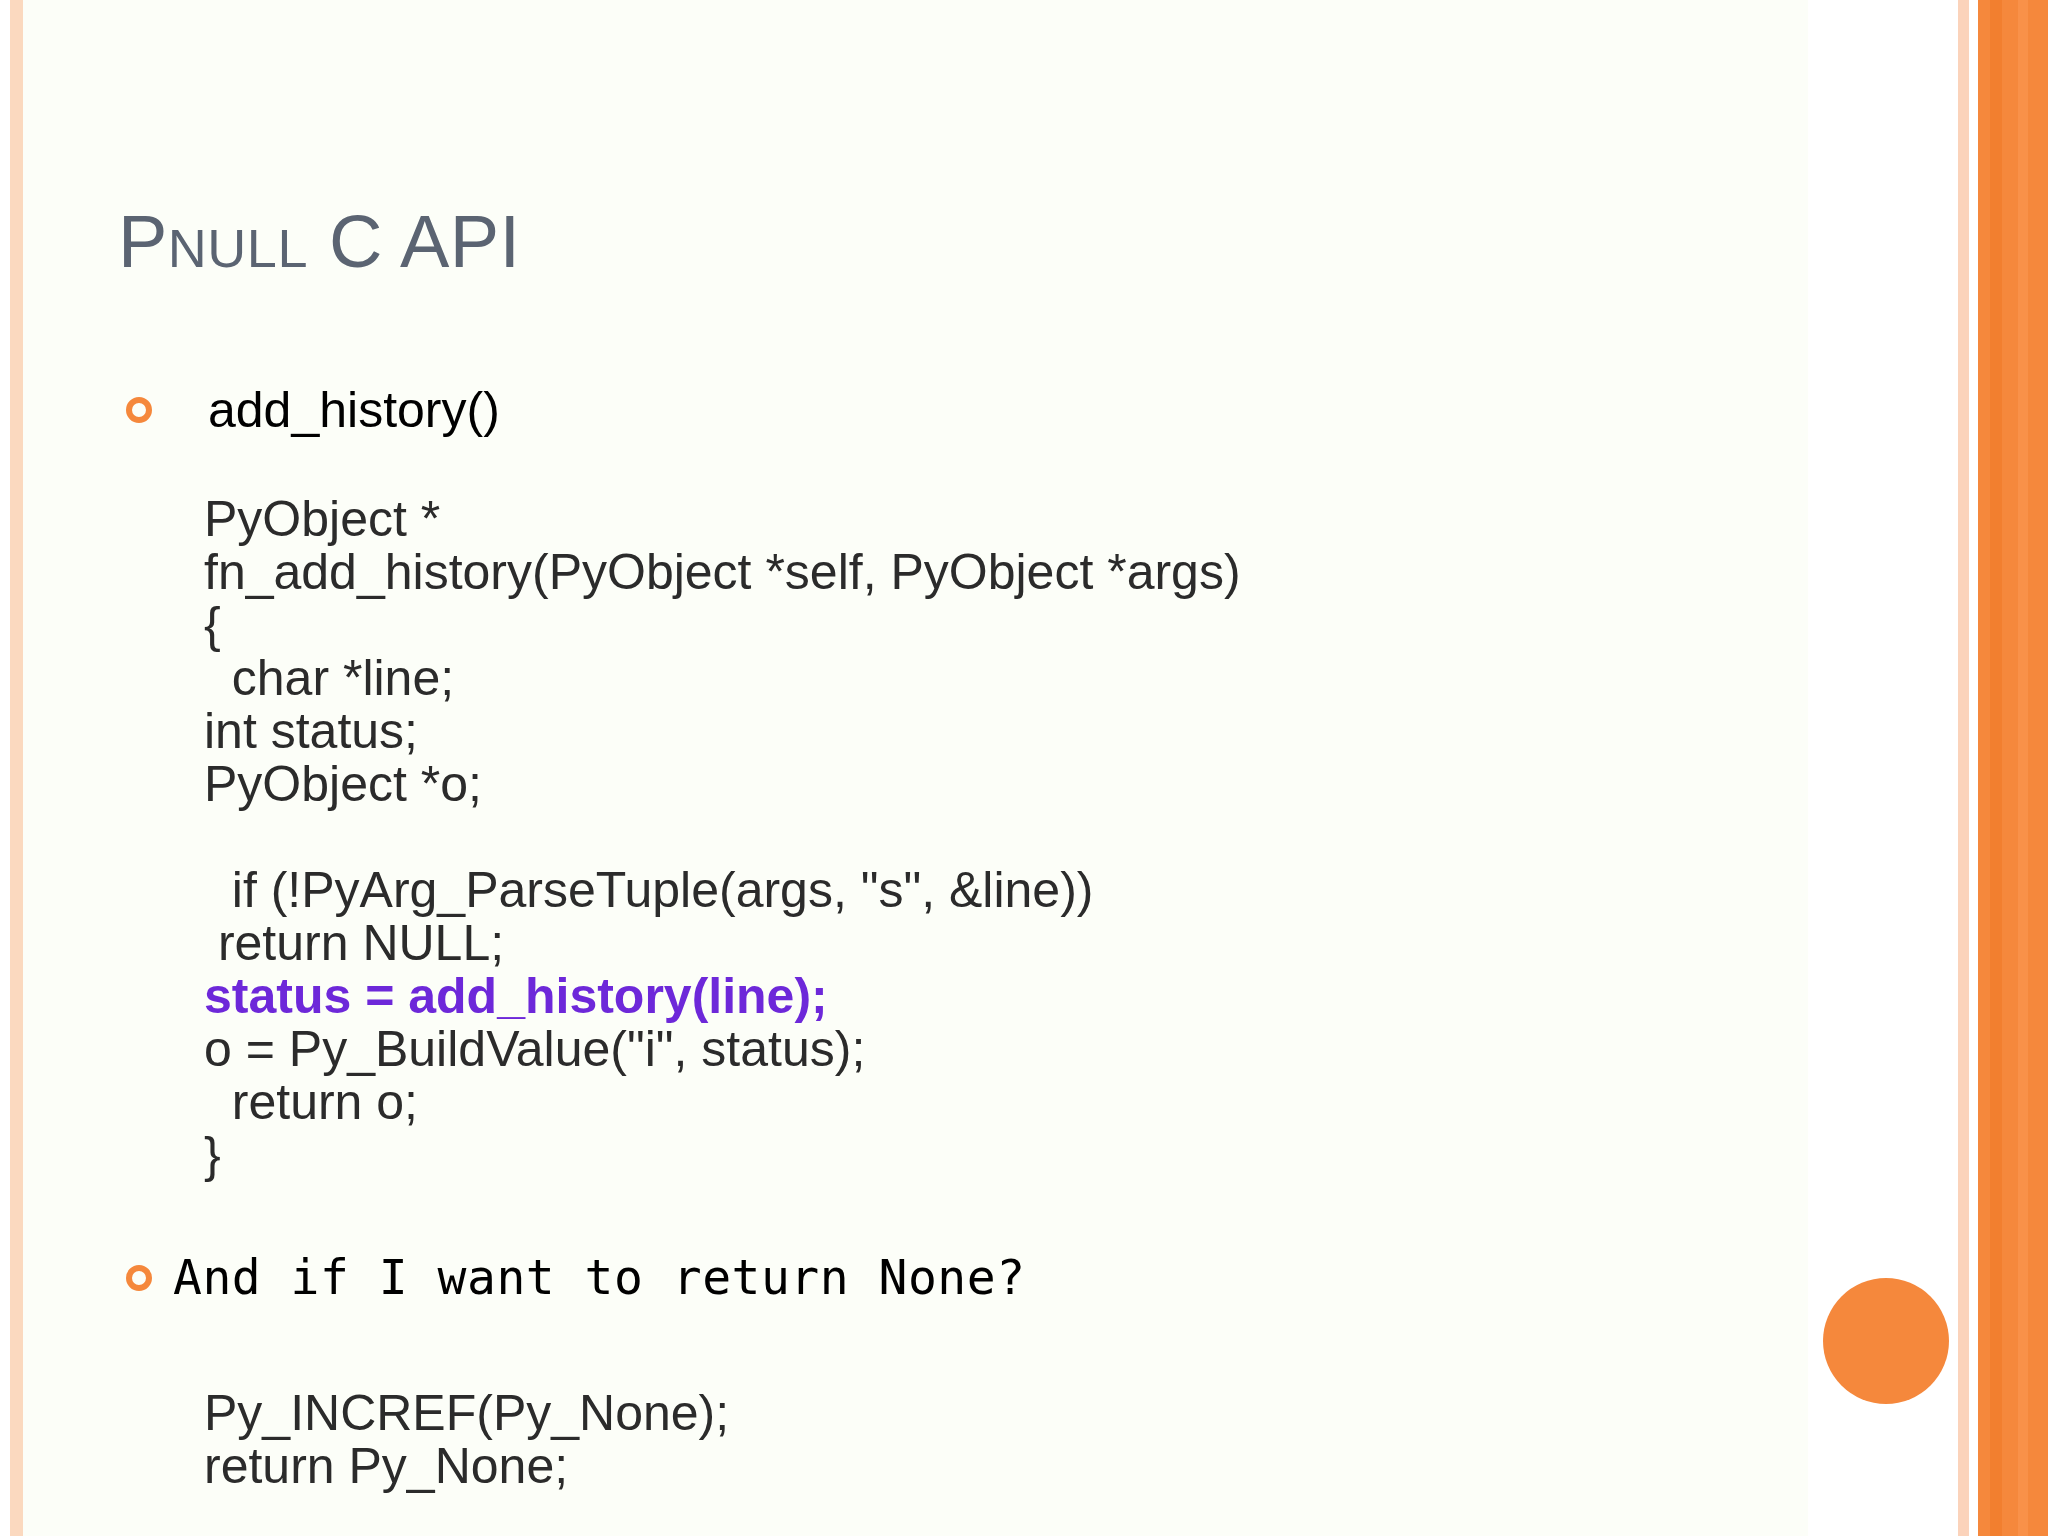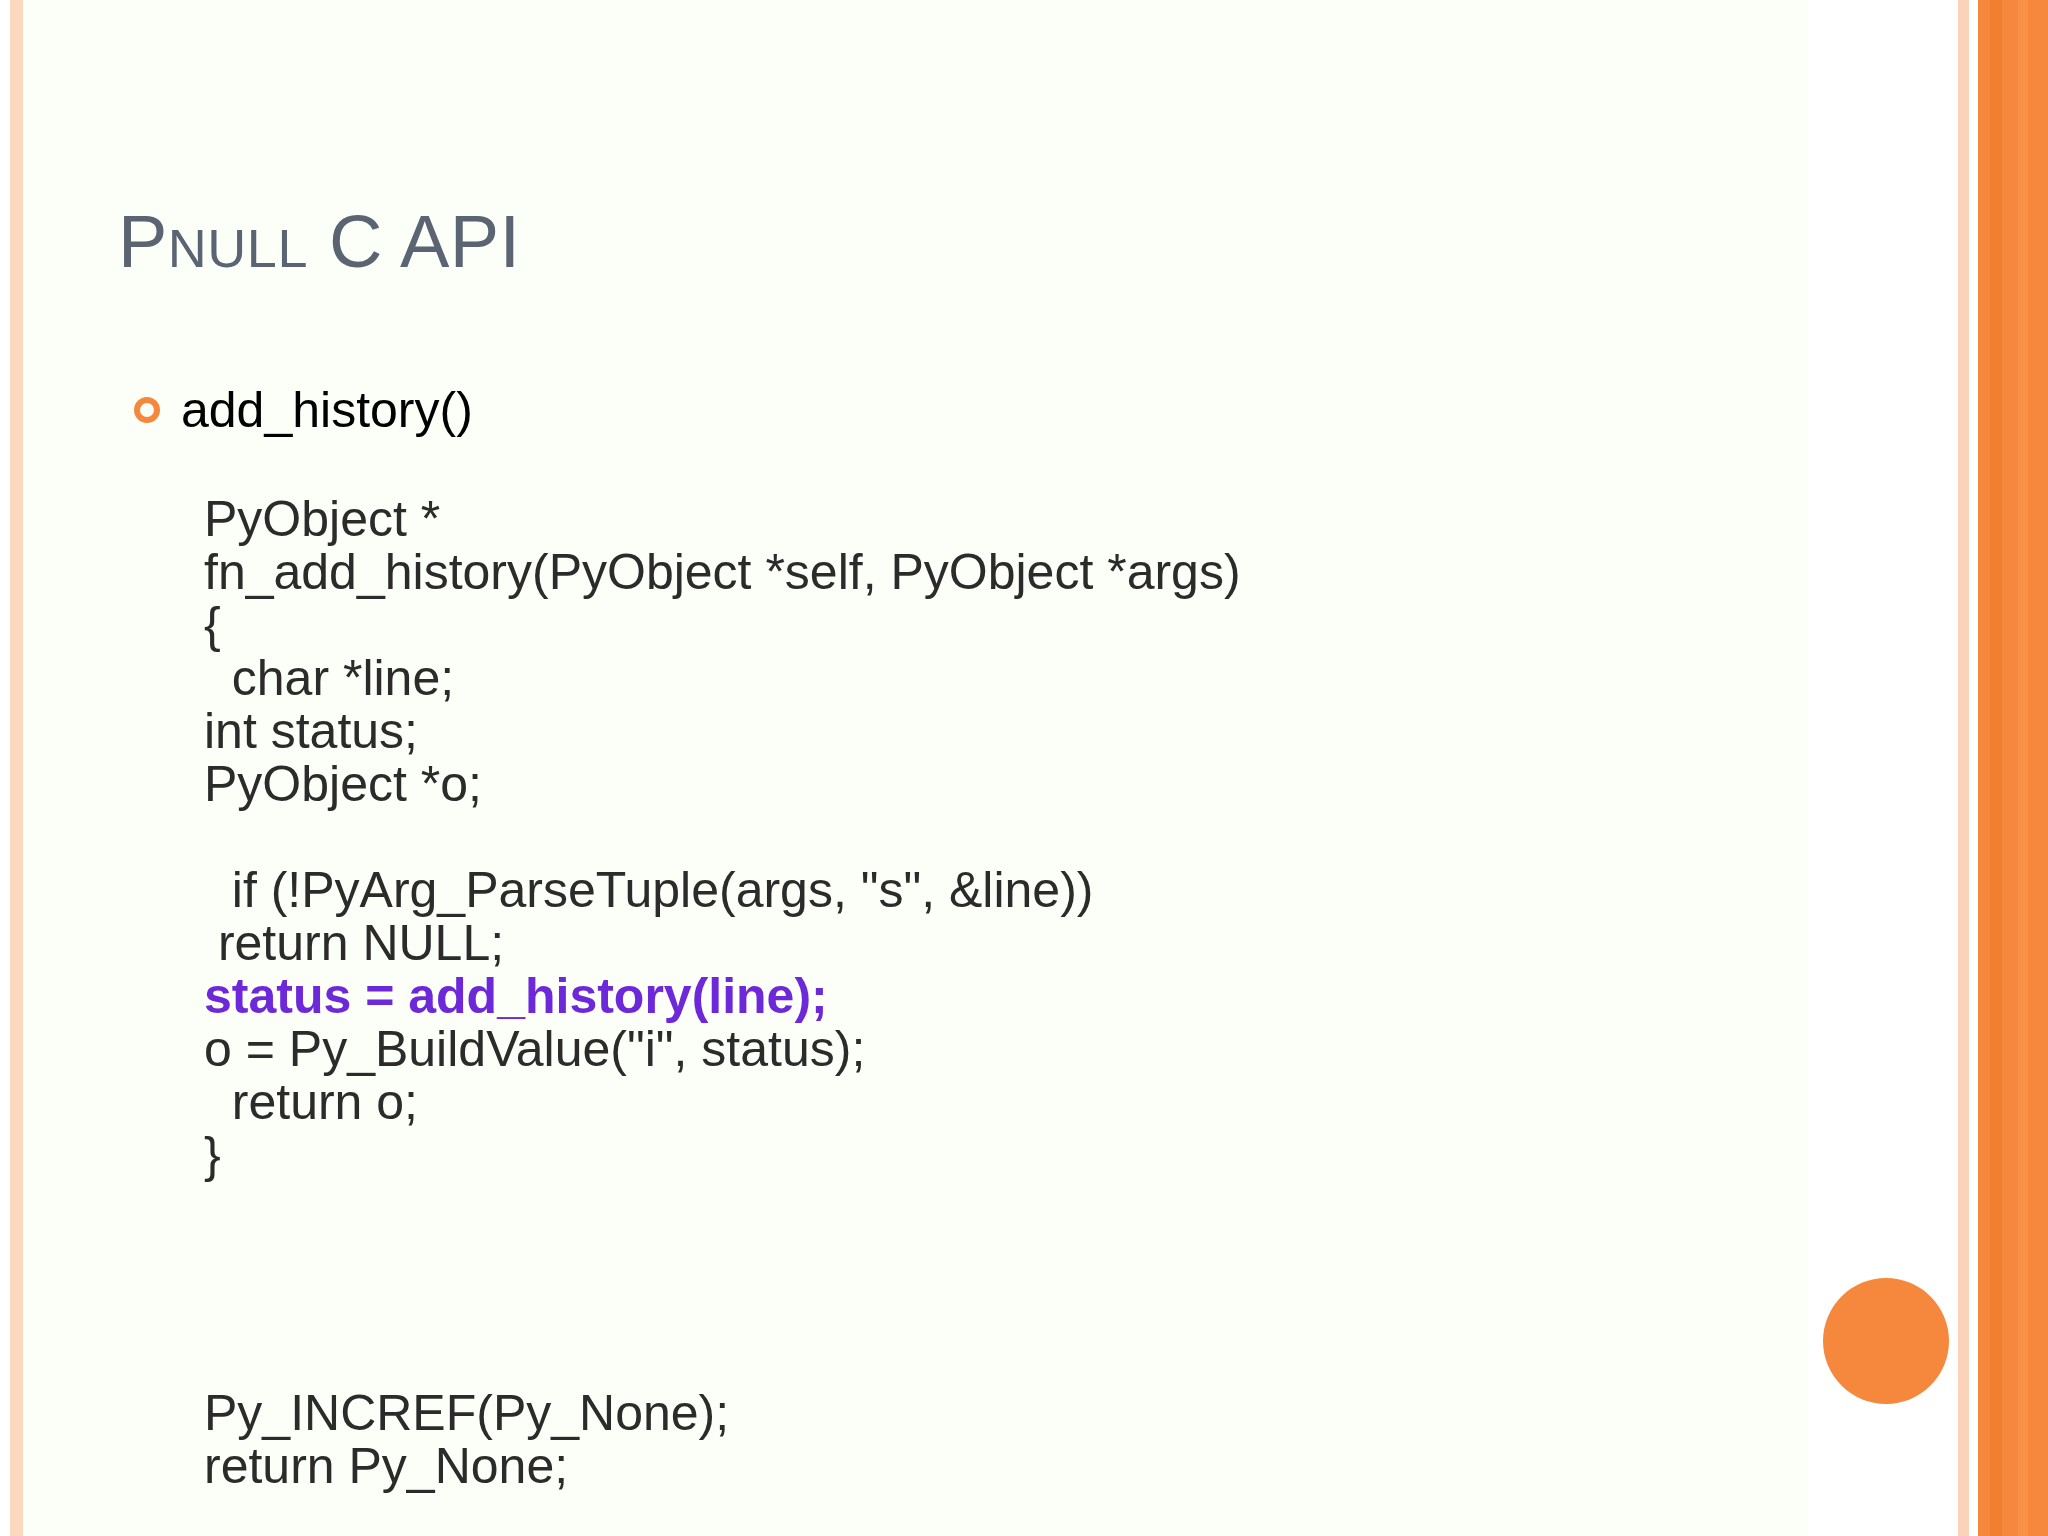--- a/index.html
+++ b/index.html
@@ -131,21 +131,21 @@
     box-sizing: border-box;
     flex: 0 0 auto;
     margin-top: 16px;
   }
   .bullet-text {
     margin-left: 21px;
     color: #000000;
     white-space: pre;
   }
 
-  #bullet-1 { left: 134px; top: 381px; }
+  #bullet-1 { left: 126px; top: 381px; gap: 35px; }
   #bullet-1 .bullet-text {
     font-family: "Liberation Sans", sans-serif;
     font-size: 50px;
     line-height: 58px;
   }
 
   #bullet-2 { left: 126px; top: 1249px; }
   #bullet-2 .bullet-text {
     font-family: "DejaVu Sans Mono", monospace;
     font-size: 48px;
@@ -193,17 +193,21 @@
 
   <div class="body-area">
 
     <div class="bullet-row" id="bullet-1">
       <span class="bullet-mark"></span>
       <span class="bullet-text">add_history()</span>
     </div>
 
     <div class="code-block" id="code-1"><span class="line">PyObject *</span><span class="line">fn_add_history(PyObject *self, PyObject *args)</span><span class="line">{</span><span class="line">  char *line;</span><span class="line">int status;</span><span class="line">PyObject *o;</span><span class="line blank">&nbsp;</span><span class="line">  if (!PyArg_ParseTuple(args, "s", &amp;line))</span><span class="line"> return NULL;</span><span class="line bold">status = add_history(line);</span><span class="line">o = Py_BuildValue("i", status);</span><span class="line">  return o;</span><span class="line">}</span></div>
 
+    <div class="bullet-row" id="bullet-2">
+      <span class="bullet-mark"></span>
+      <span class="bullet-text">And if I want to return None?</span>
+    </div>
 
     <div class="code-block" id="code-2"><span class="line">Py_INCREF(Py_None);</span><span class="line">return Py_None;</span></div>
 
   </div>
 </div>
 
 </body></html>

